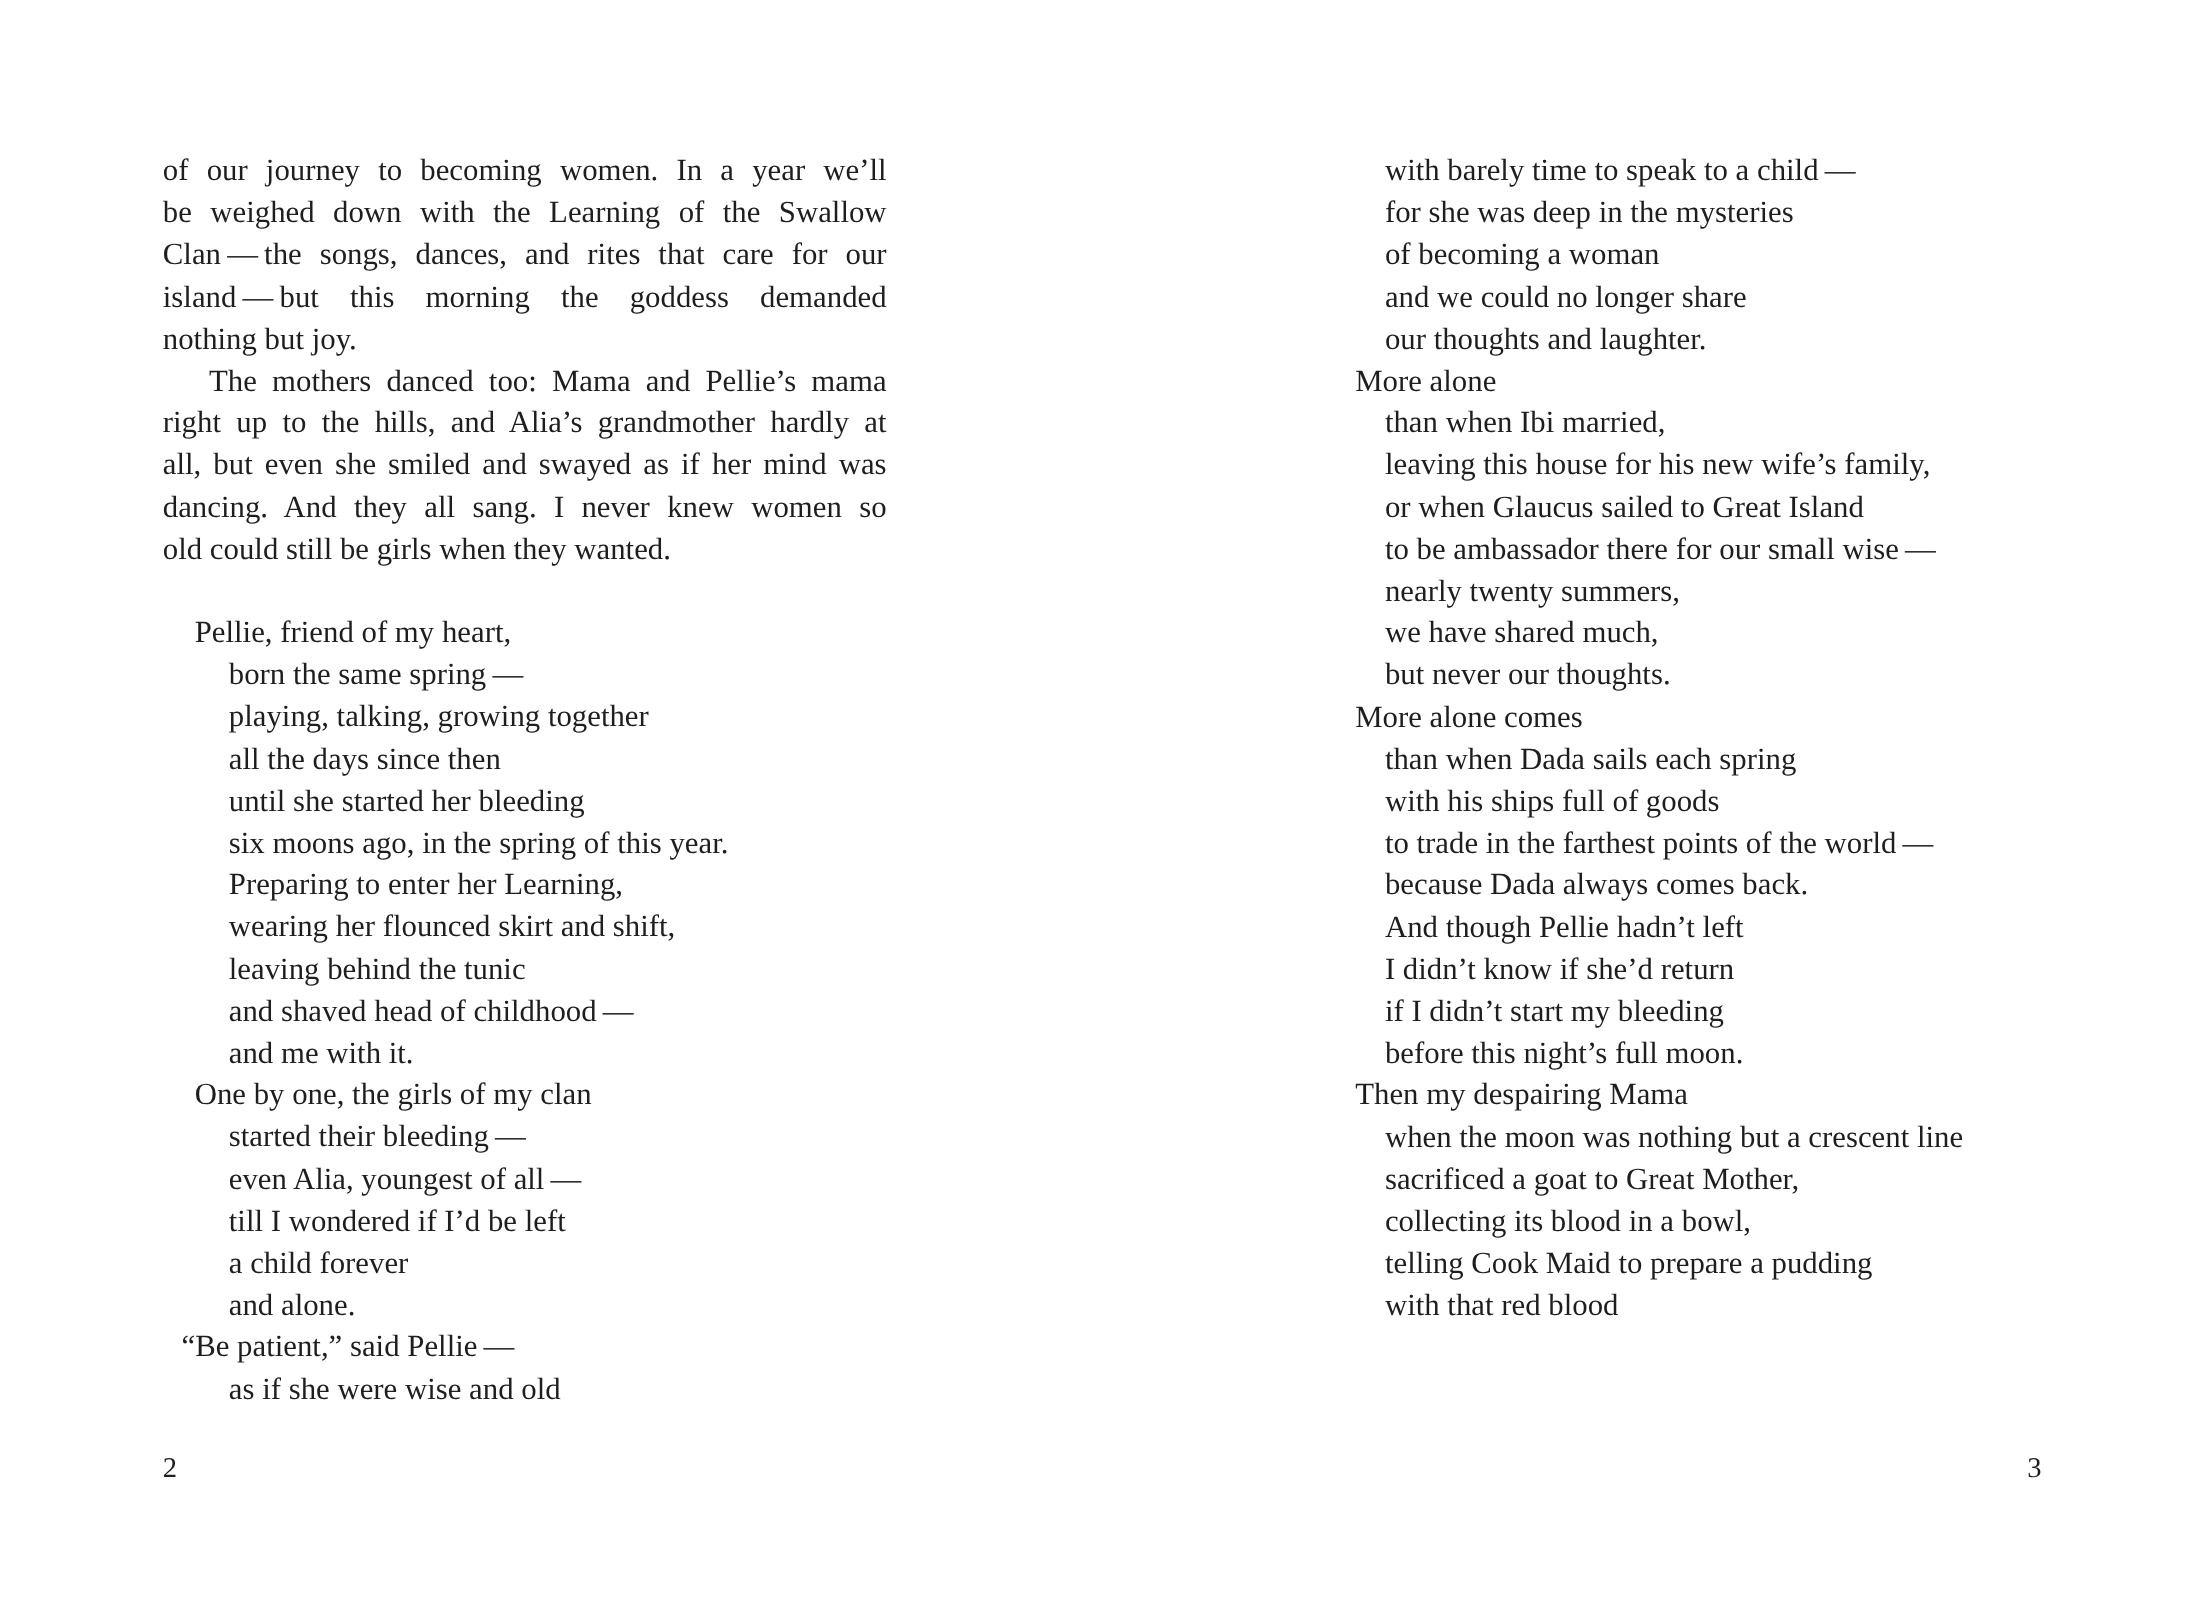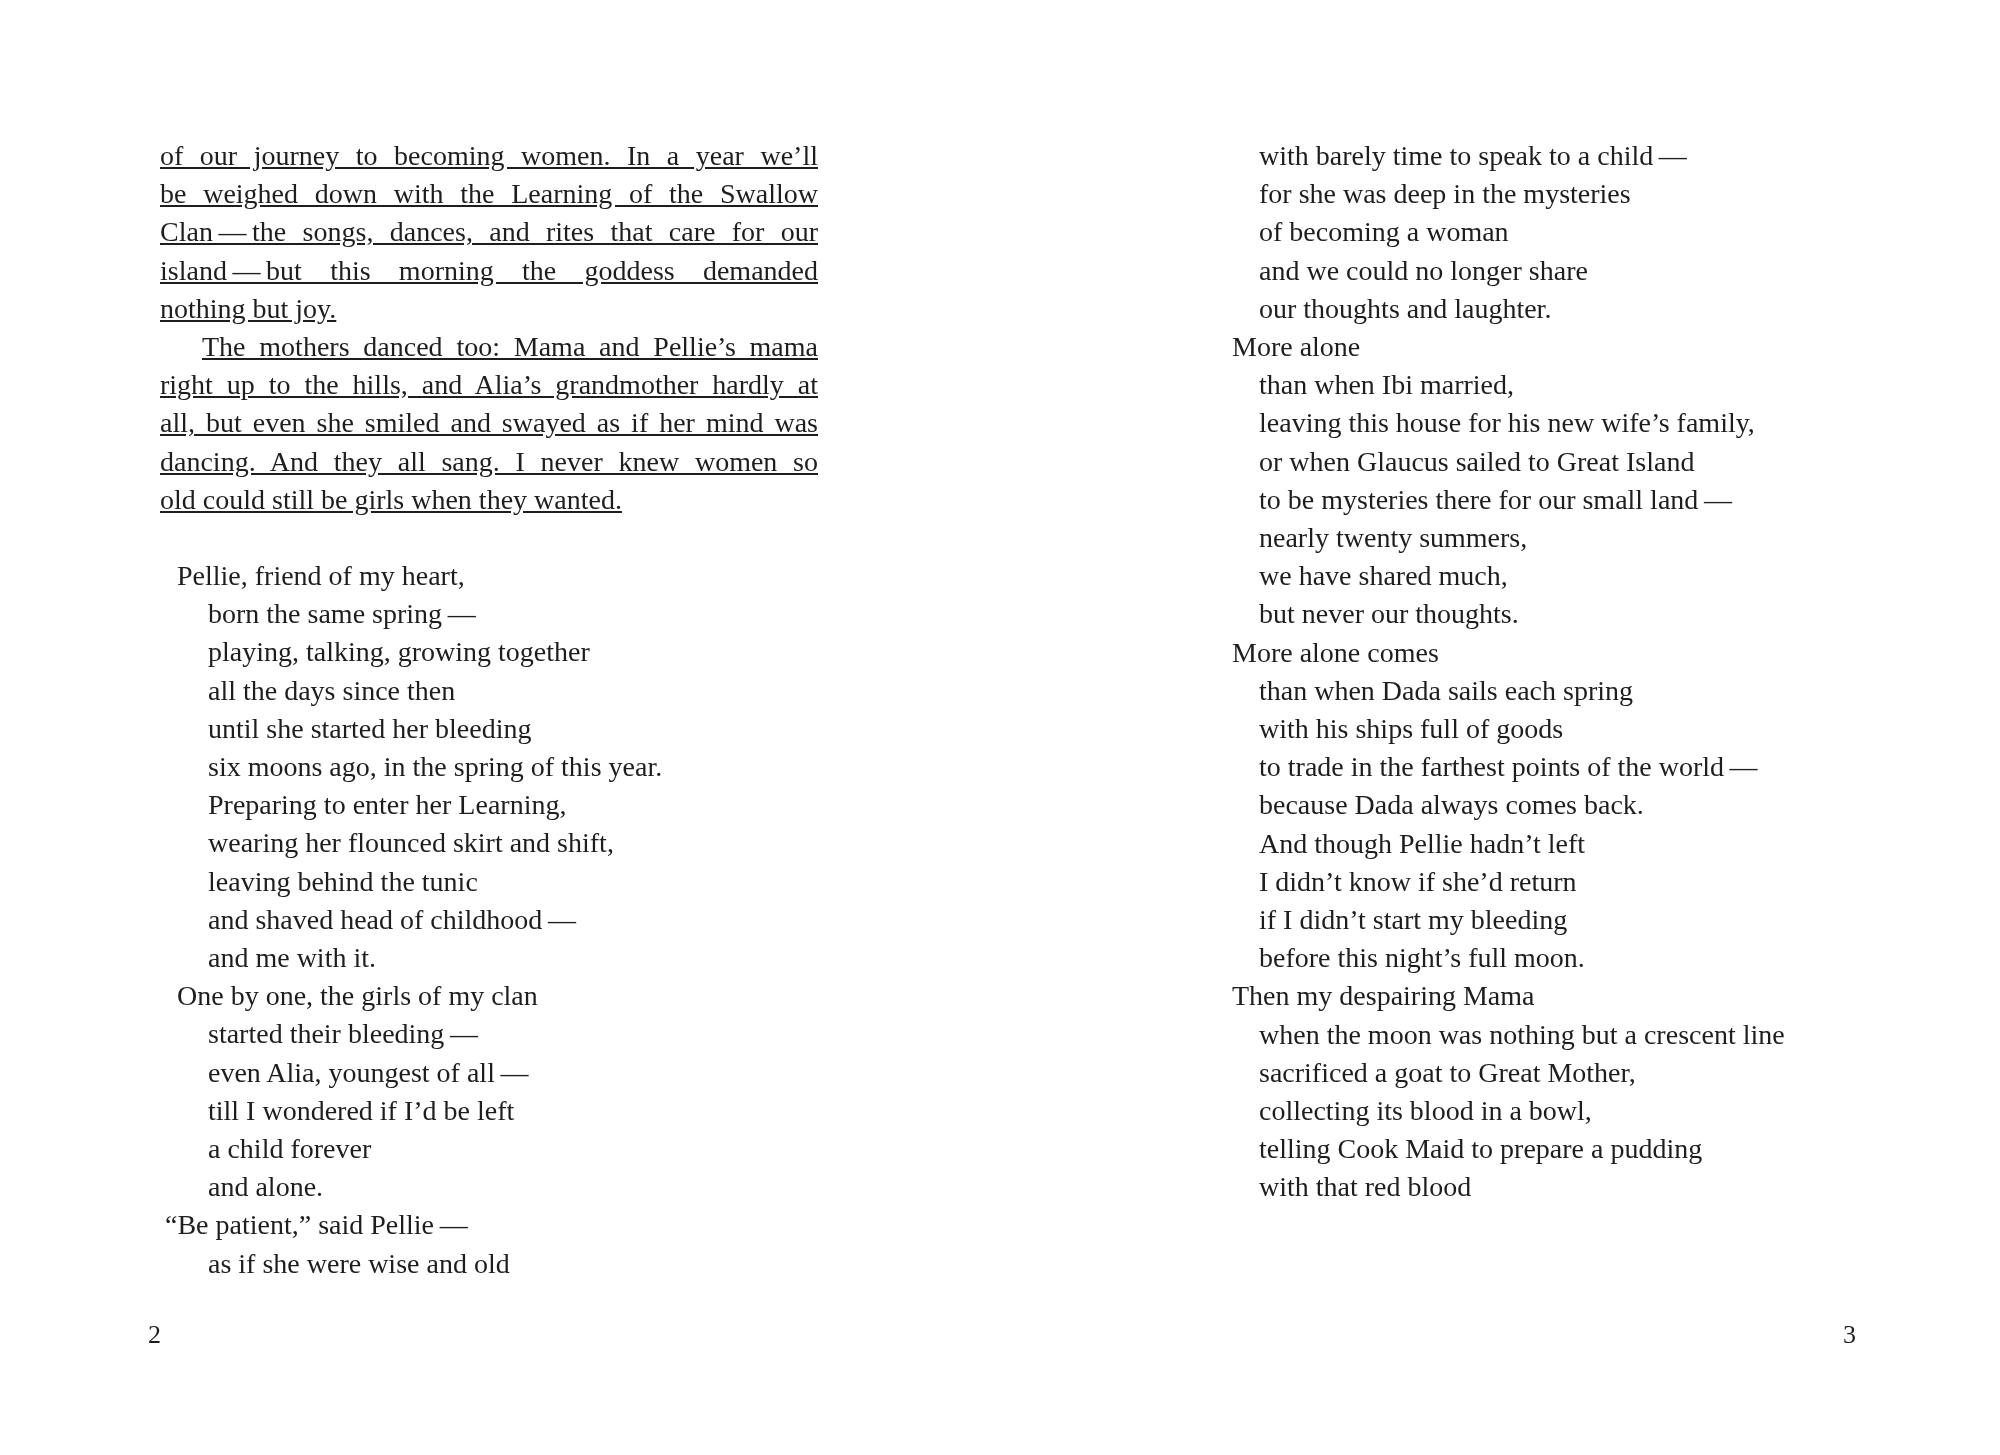--- a/index.html
+++ b/index.html
@@ -13,21 +13,21 @@
     width: 2000px; height: 1455px;
     background: #ffffff;
     font-family: "Liberation Serif", "DejaVu Serif", serif;
     font-size: 28px;
     line-height: 38.2px;
     color: #1e1e1e;
   }
   .ln { white-space: nowrap; }
   
   .prose {
-    position: absolute; left: 160px; top: 137px; width: 658px; text-decoration: underline;
+    position: absolute; left: 148px; top: 137px; width: 658px;
   }
   .prose .ln { white-space: normal; }
   .j  { text-align: justify; text-align-last: justify; }
   .pind { text-indent: 42px; }
   
   .lverse { position: absolute; left: 148px; top: 557px; }
   .v1 { padding-left: 29px; }
   .v2 { padding-left: 60px; }
   .vq { padding-left: 17px; }
   
@@ -86,21 +86,21 @@
     <div class="rverse">
       <div class="ln r1">with barely time to speak to a child —</div>
       <div class="ln r1">for she was deep in the mysteries</div>
       <div class="ln r1">of becoming a woman</div>
       <div class="ln r1">and we could no longer share</div>
       <div class="ln r1">our thoughts and laughter.</div>
       <div class="ln">More alone</div>
       <div class="ln r1">than when Ibi married,</div>
       <div class="ln r1">leaving this house for his new wife’s family,</div>
       <div class="ln r1">or when Glaucus sailed to Great Island</div>
-      <div class="ln r1">to be mysteries there for our small land —</div>
+      <div class="ln r1">to be ambassador there for our small wise —</div>
       <div class="ln r1">nearly twenty summers,</div>
       <div class="ln r1">we have shared much,</div>
       <div class="ln r1">but never our thoughts.</div>
       <div class="ln">More alone comes</div>
       <div class="ln r1">than when Dada sails each spring</div>
       <div class="ln r1">with his ships full of goods</div>
       <div class="ln r1">to trade in the farthest points of the world —</div>
       <div class="ln r1">because Dada always comes back.</div>
       <div class="ln r1">And though Pellie hadn’t left</div>
       <div class="ln r1">I didn’t know if she’d return</div>

